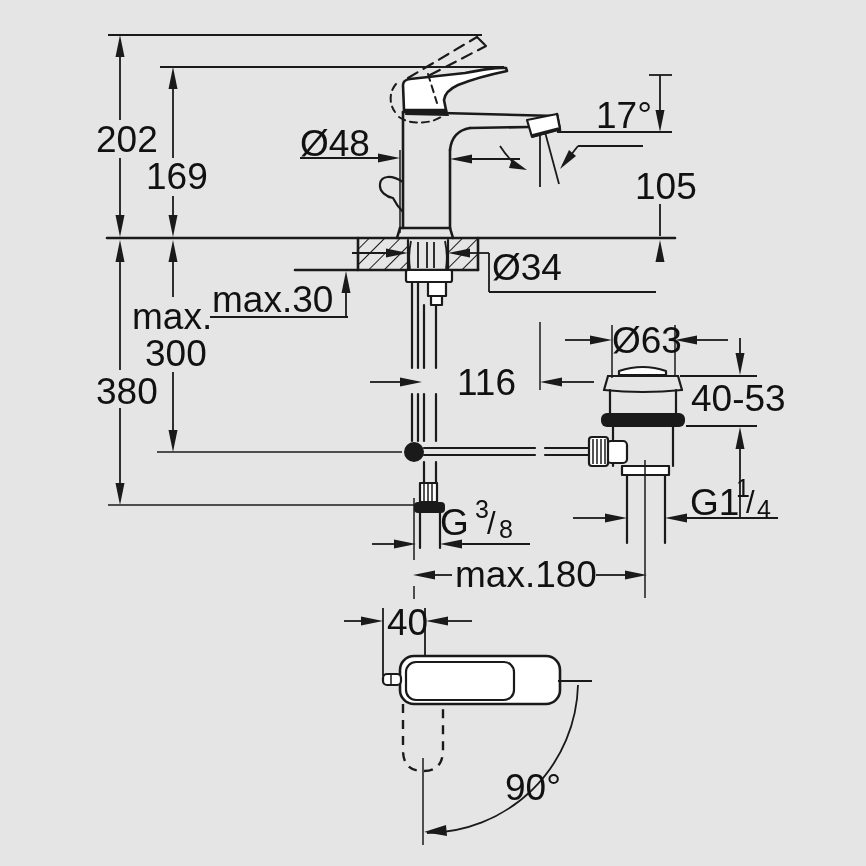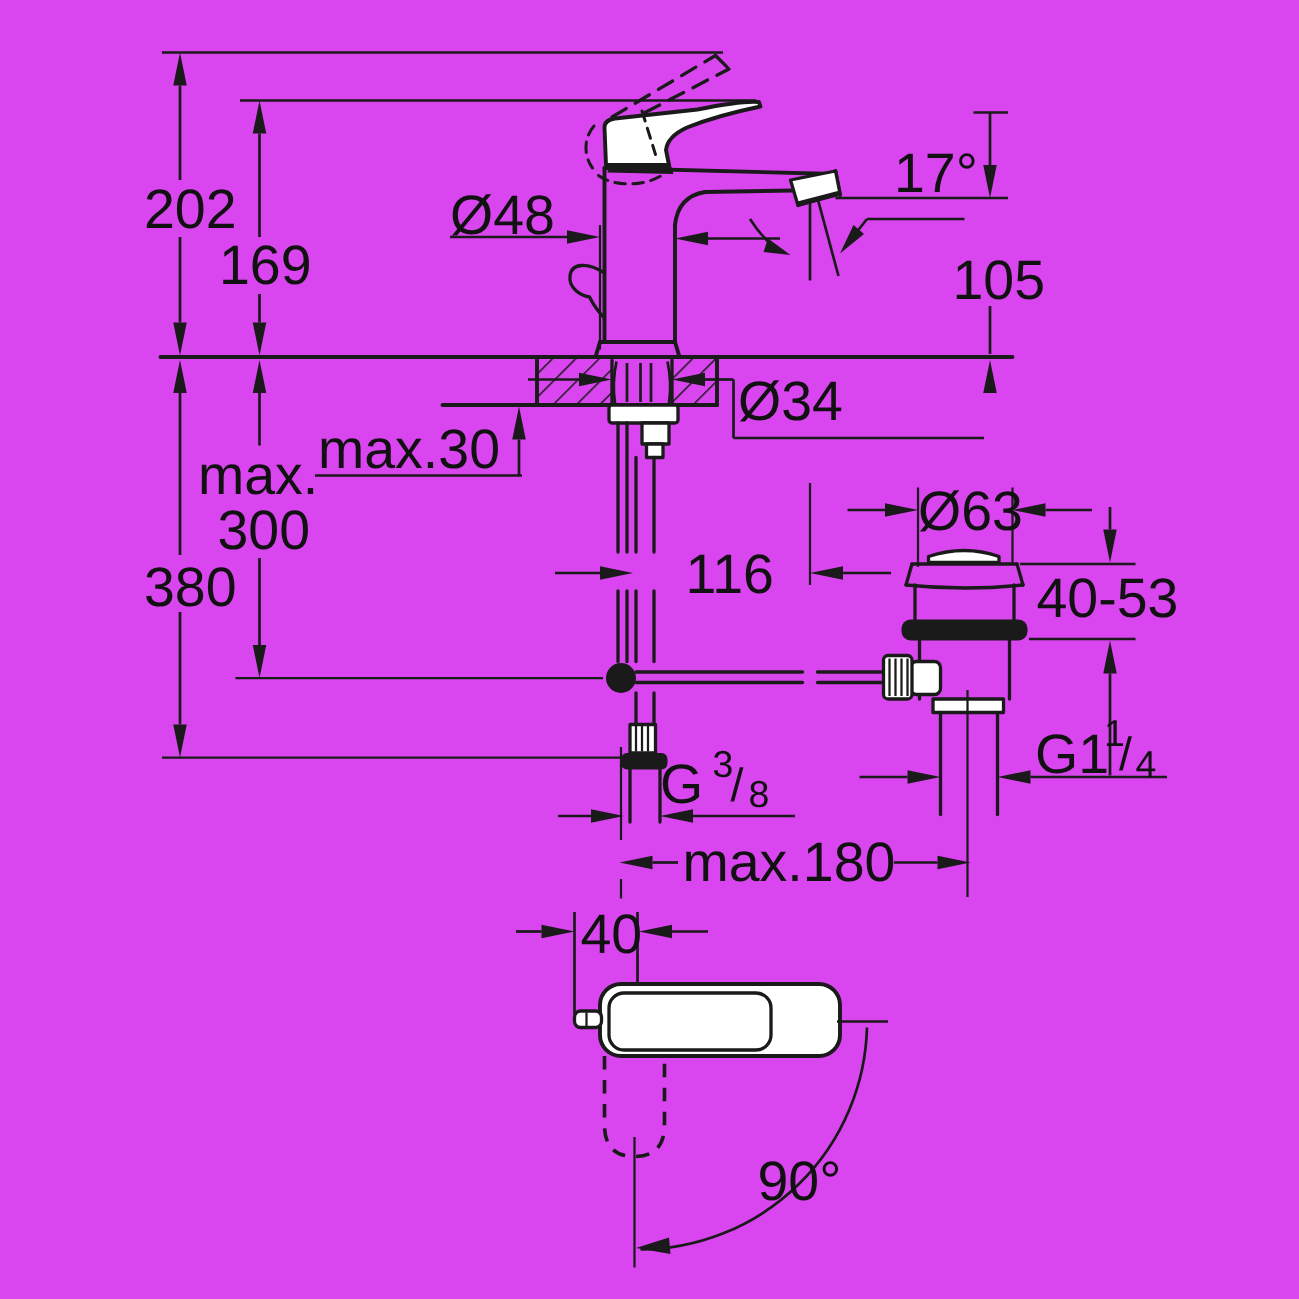--- a/index.html
+++ b/index.html
@@ -1,16 +1,16 @@
 <!DOCTYPE html>
 <html><head>
 <meta charset="utf-8">
 <style>
   html,body{margin:0;padding:0;background:#ffffff;}
-  .stage{position:relative;width:866px;height:866px;background:#d946ef;overflow:hidden;}
+  .stage{position:relative;width:866px;height:866px;background:#e5e5e5;overflow:hidden;}
   svg{display:block;}
   text{font-family:"Liberation Sans","DejaVu Sans",sans-serif;fill:#111111;}
   .dim{font-size:37px;}
   .sup{font-size:25px;}
   .sep{font-size:31px;}
   .obj{stroke:#1a1a1a;stroke-width:2.6;fill:none;stroke-linecap:round;stroke-linejoin:round;}
   .obj2{stroke:#1a1a1a;stroke-width:2.2;fill:none;stroke-linecap:round;stroke-linejoin:round;}
   .thin{stroke:#1a1a1a;stroke-width:1.8;fill:none;}
   .xthin{stroke:#1a1a1a;stroke-width:1.5;fill:none;}
   .dash{stroke:#1a1a1a;stroke-width:2.2;fill:none;stroke-dasharray:11 7;stroke-linecap:round;}

